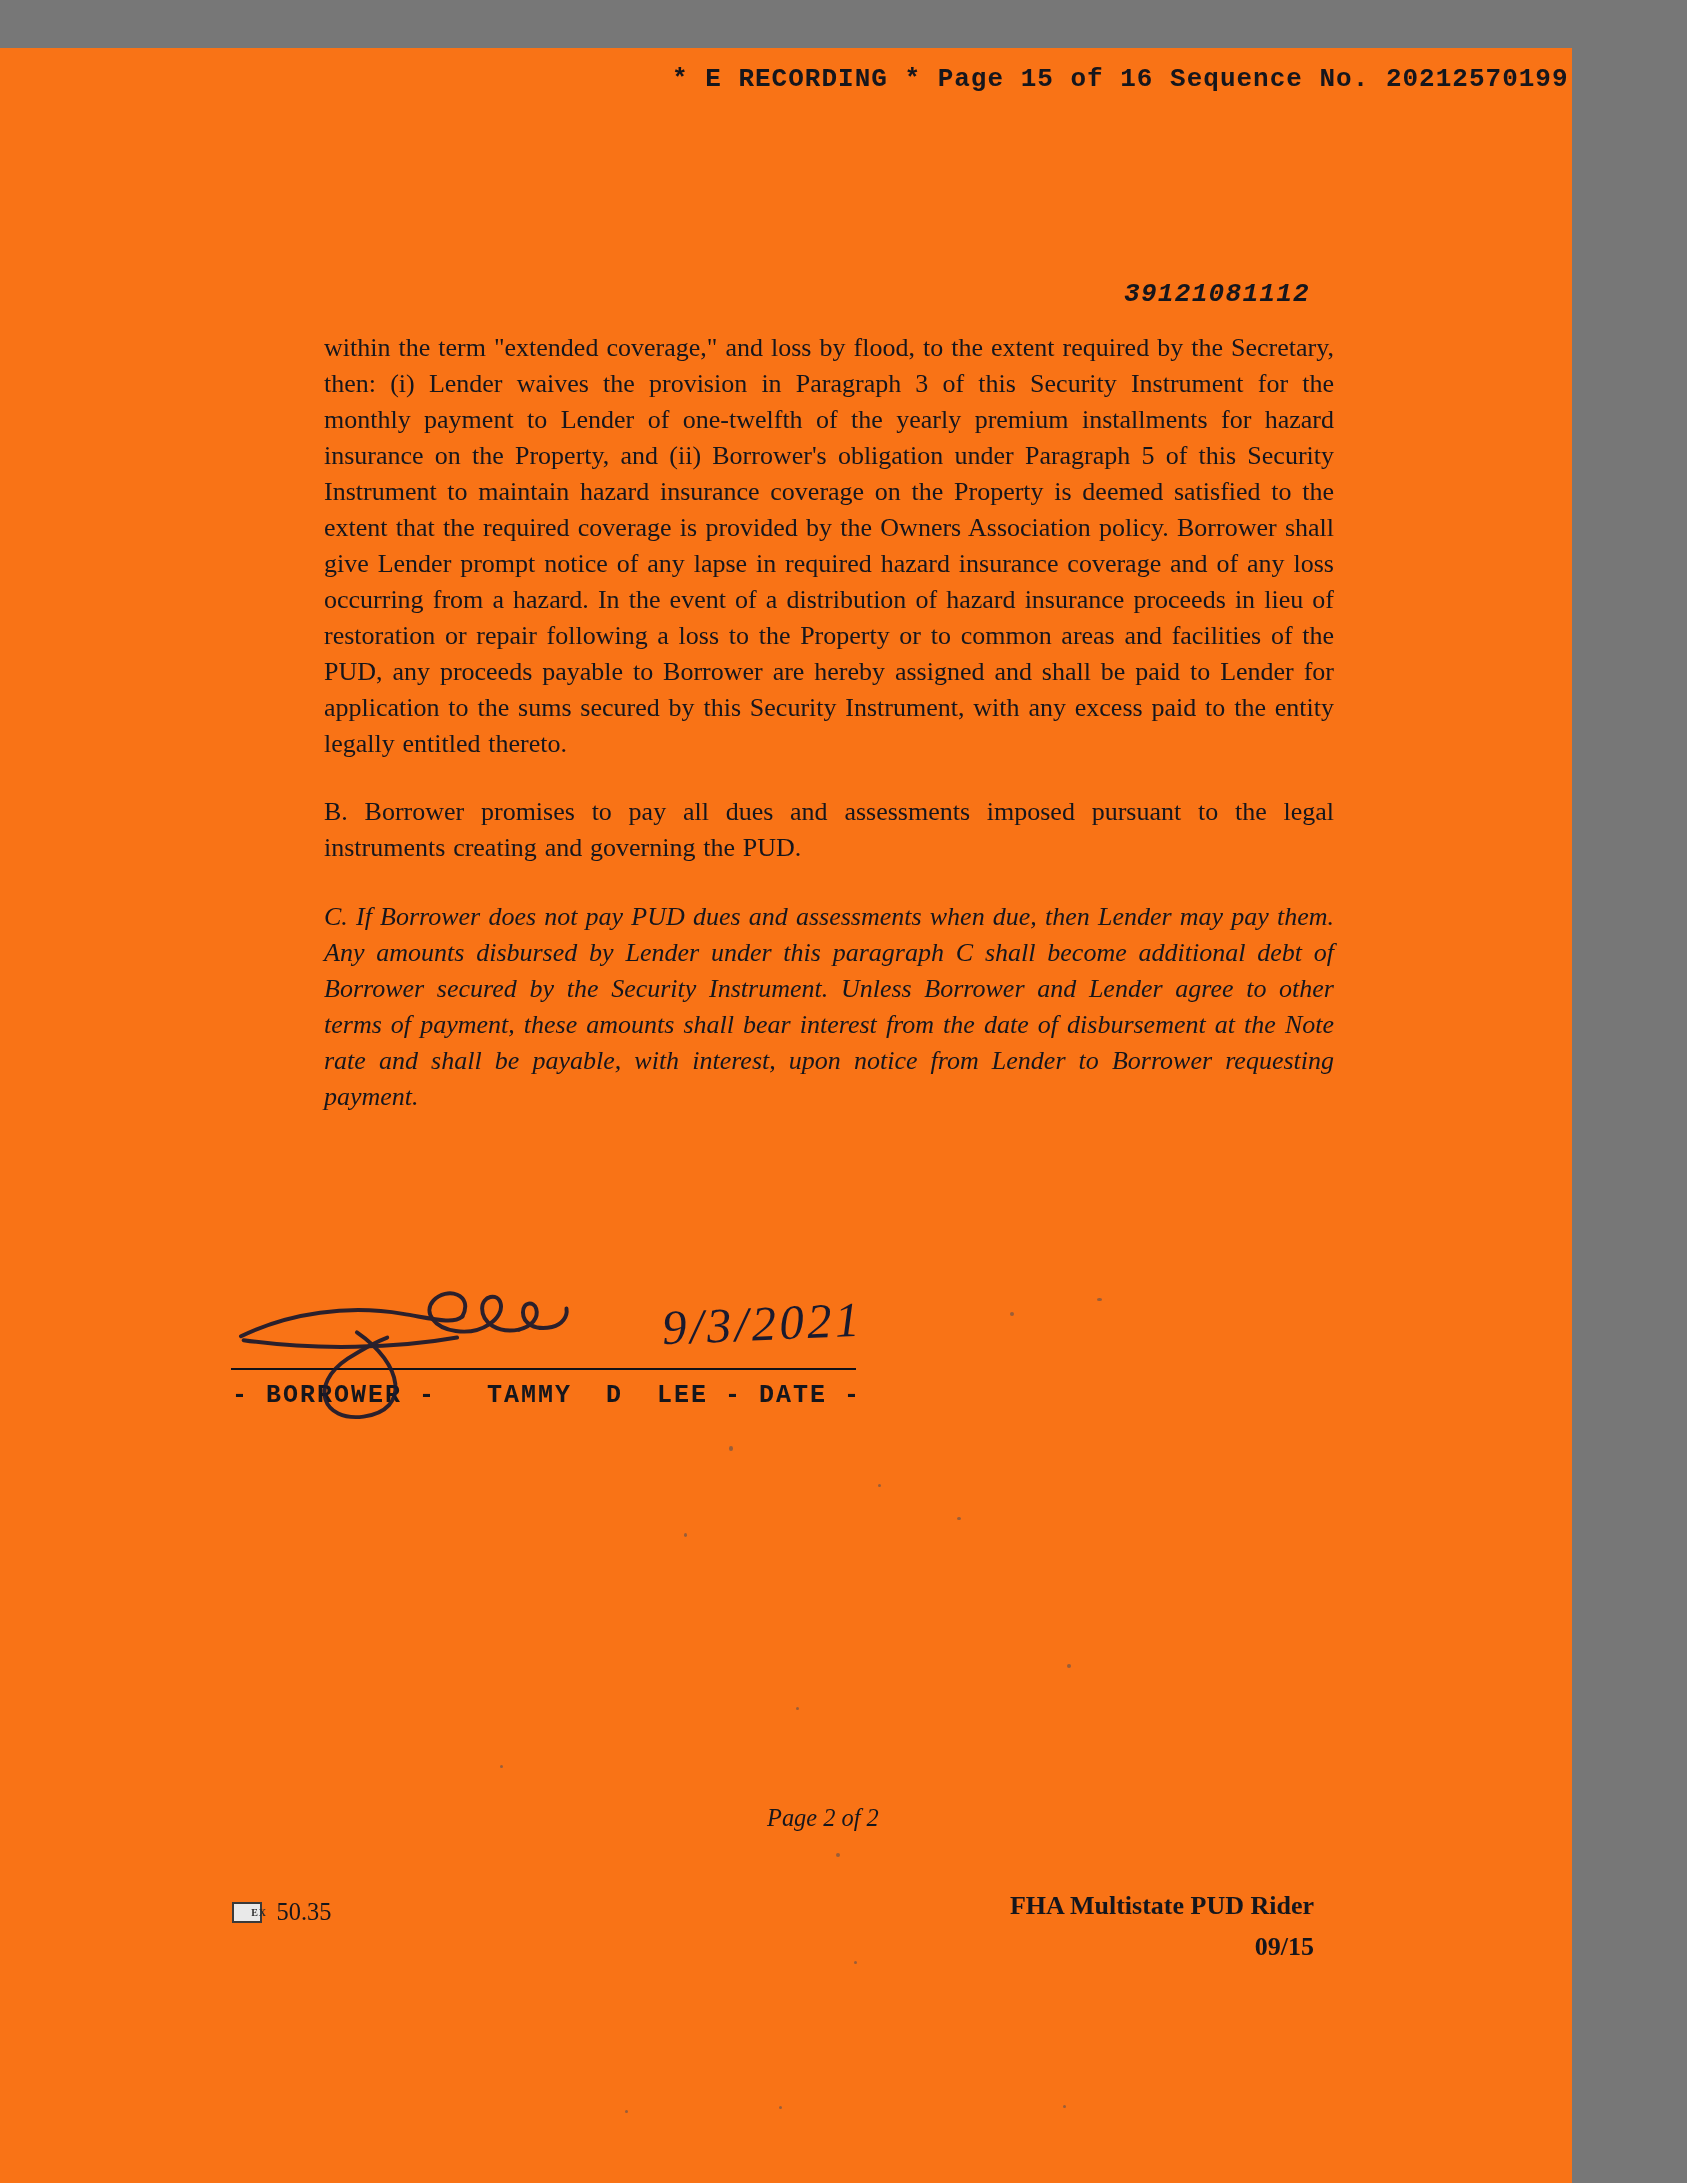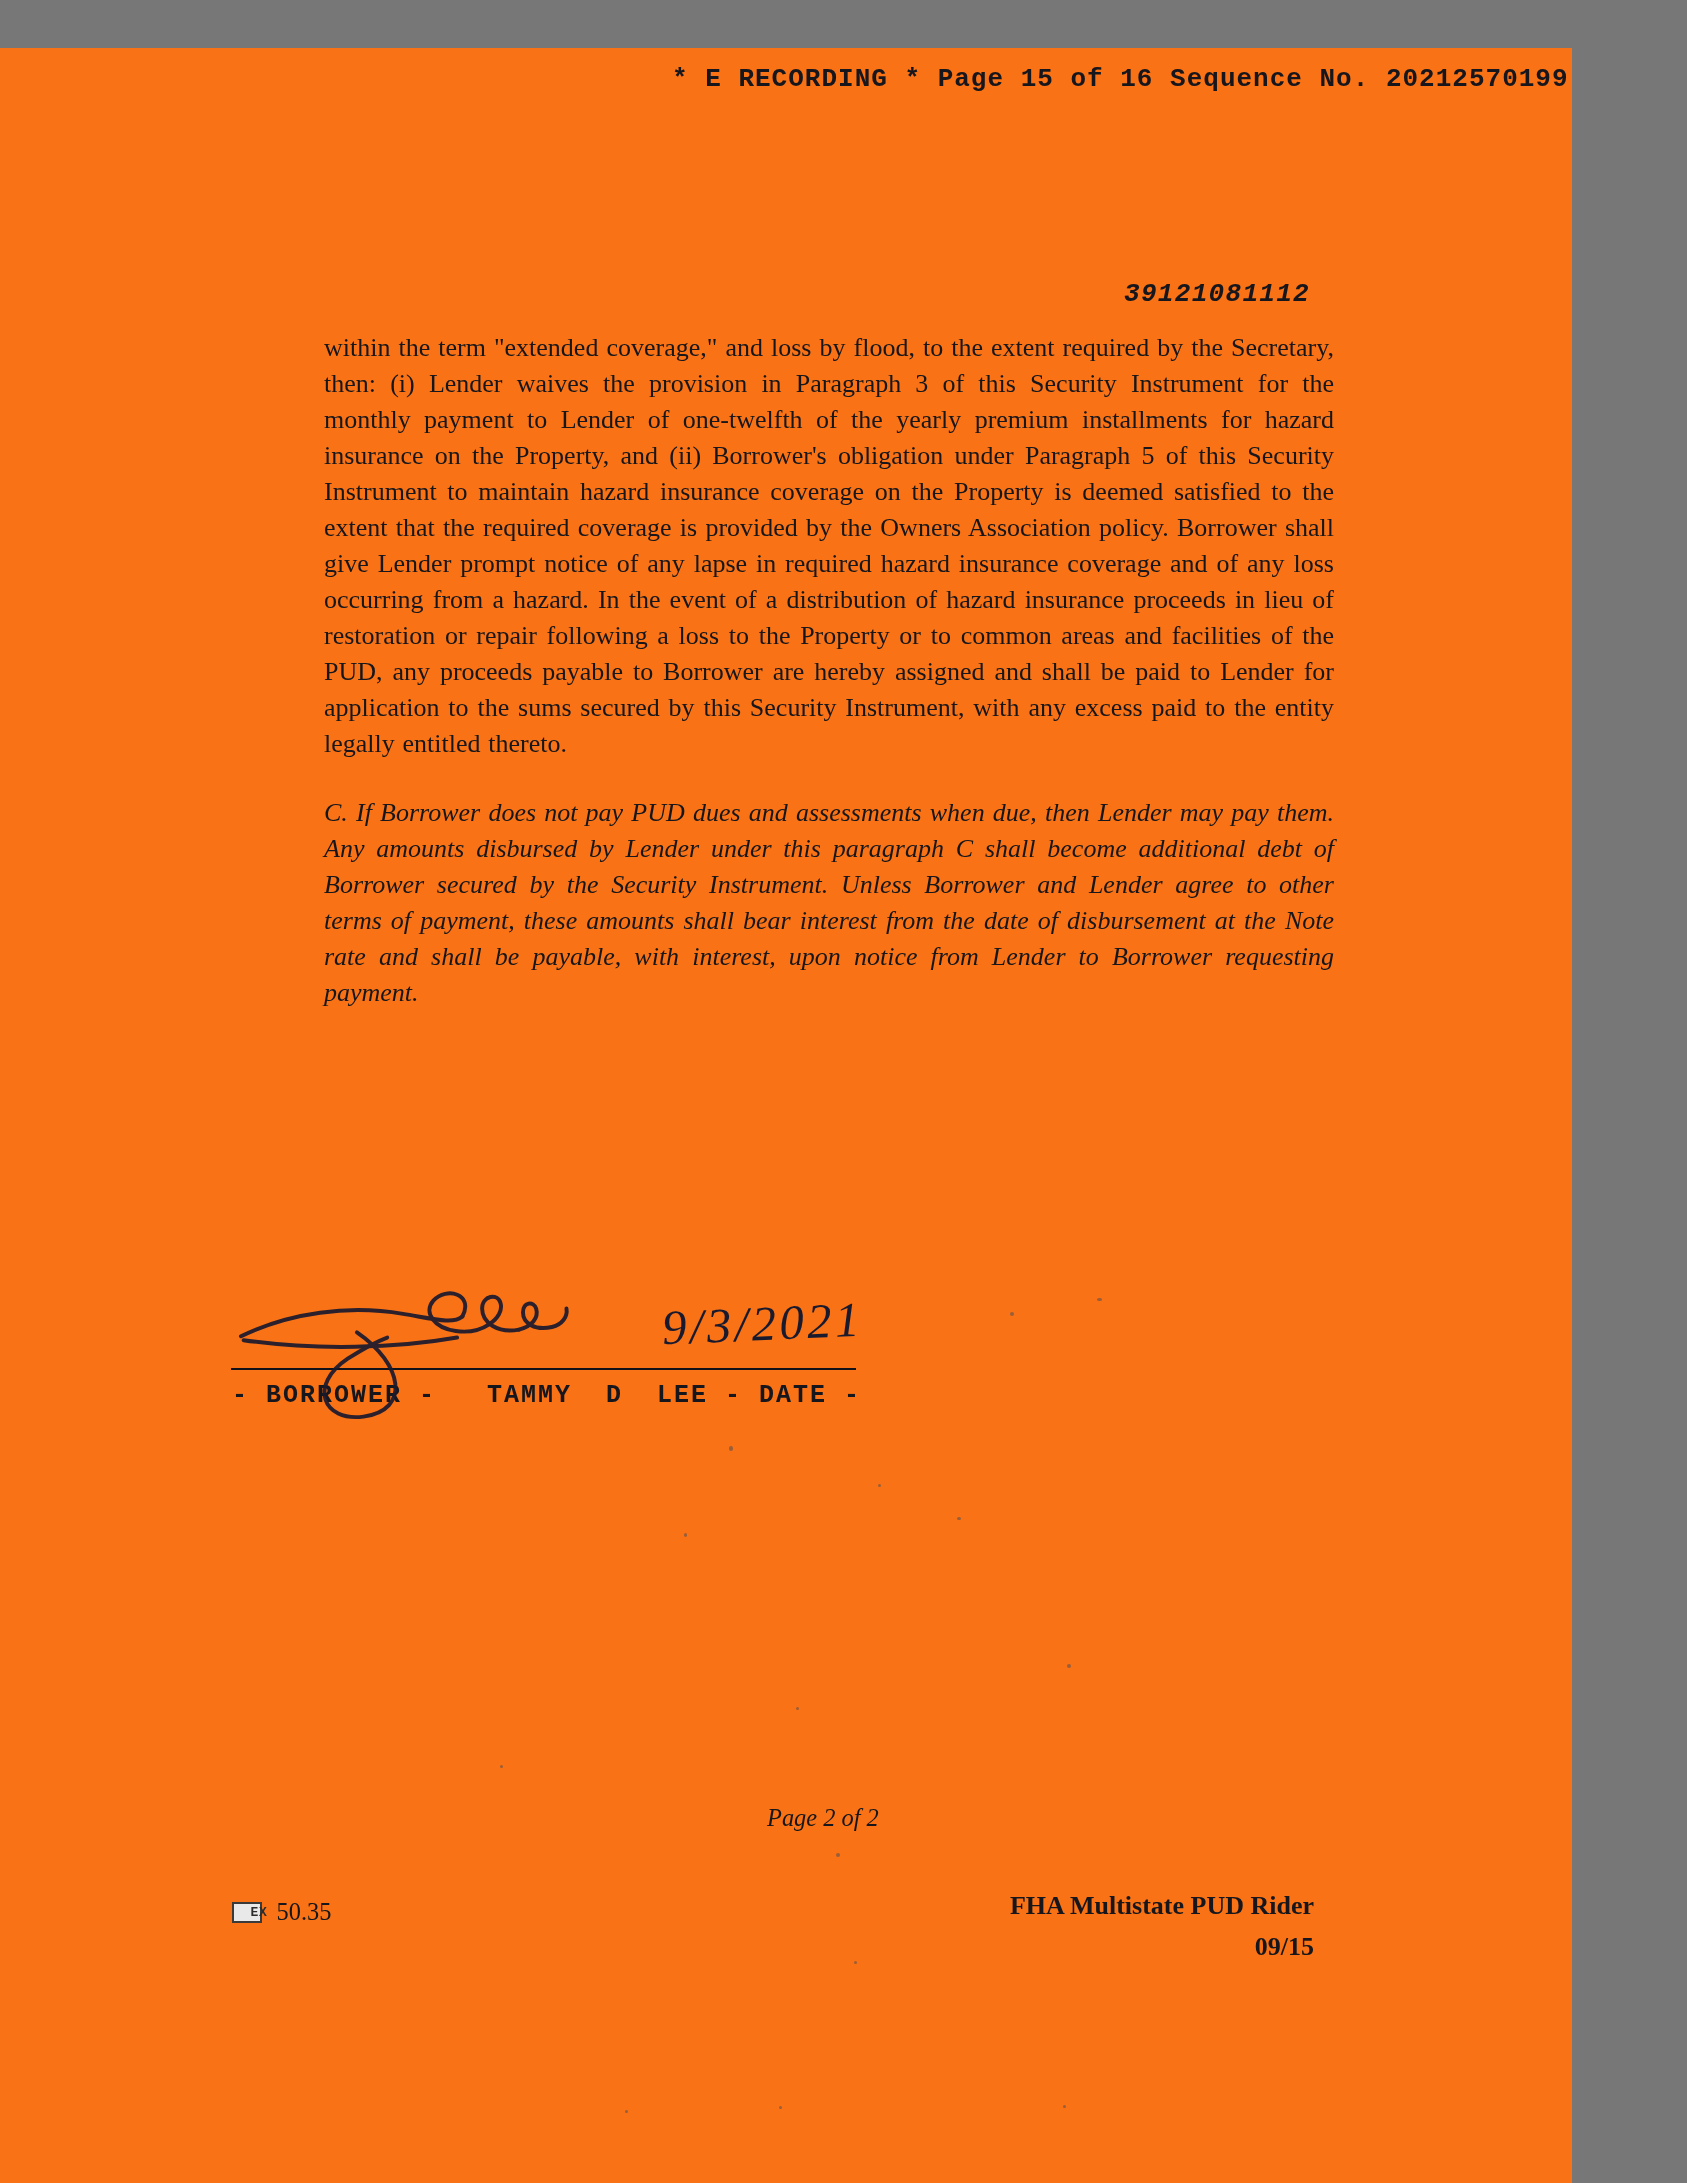--- a/index.html
+++ b/index.html
@@ -105,22 +105,22 @@
     font-size: 24.4px;
   }
   .vendor-logo {
     width: 30px;
     height: 21px;
     border: 2px solid #3a3a3a;
     background: #e9e9e9;
     display: flex;
     align-items: center;
     justify-content: center;
-    font-family: Liberation Mono, monospace;
-    font-size: 13px;
+    font-family: Liberation Serif, serif;
+    font-size: 10px;
     font-weight: bold;
     color: #2c2c2c;
     letter-spacing: 0.7px;
     padding-left: 24px;
   }
   .footer-page {
     position: absolute;
     left: 767px;
     top: 1756px;
     font-size: 24.4px;
@@ -153,20 +153,21 @@
 <body>
 
 <div class="page">
 
   <div class="header-line mono">* E RECORDING * Page 15 of 16 Sequence No. 20212570199</div>
 
   <div class="doc-number mono">39121081112</div>
 
   <div class="body-text">
     <p class="para-a">within the term "extended coverage," and loss by flood, to the extent required by the Secretary, then: (i) Lender waives the provision in Paragraph 3 of this Security Instrument for the monthly payment to Lender of one-twelfth of the yearly premium installments for hazard insurance on the Property, and (ii) Borrower's obligation under Paragraph 5 of this Security Instrument to maintain hazard insurance coverage on the Property is deemed satisfied to the extent that the required coverage is provided by the Owners Association policy. Borrower shall give Lender prompt notice of any lapse in required hazard insurance coverage and of any loss occurring from a hazard. In the event of a distribution of hazard insurance proceeds in lieu of restoration or repair following a loss to the Property or to common areas and facilities of the PUD, any proceeds payable to Borrower are hereby assigned and shall be paid to Lender for application to the sums secured by this Security Instrument, with any excess paid to the entity legally entitled thereto.</p>
+    <p class="para-b">B. Borrower promises to pay all dues and assessments imposed pursuant to the legal instruments creating and governing the PUD.</p>
     <p class="para-c">C. If Borrower does not pay PUD dues and assessments when due, then Lender may pay them. Any amounts disbursed by Lender under this paragraph C shall become additional debt of Borrower secured by the Security Instrument. Unless Borrower and Lender agree to other terms of payment, these amounts shall bear interest from the date of disbursement at the Note rate and shall be payable, with interest, upon notice from Lender to Borrower requesting payment.</p>
   </div>
 
 
   <div class="signature-area">
 
     <div class="signature-rule"></div>
 
     <div class="signature-caption mono">- BORROWER -   TAMMY  D  LEE - DATE -</div>
 

